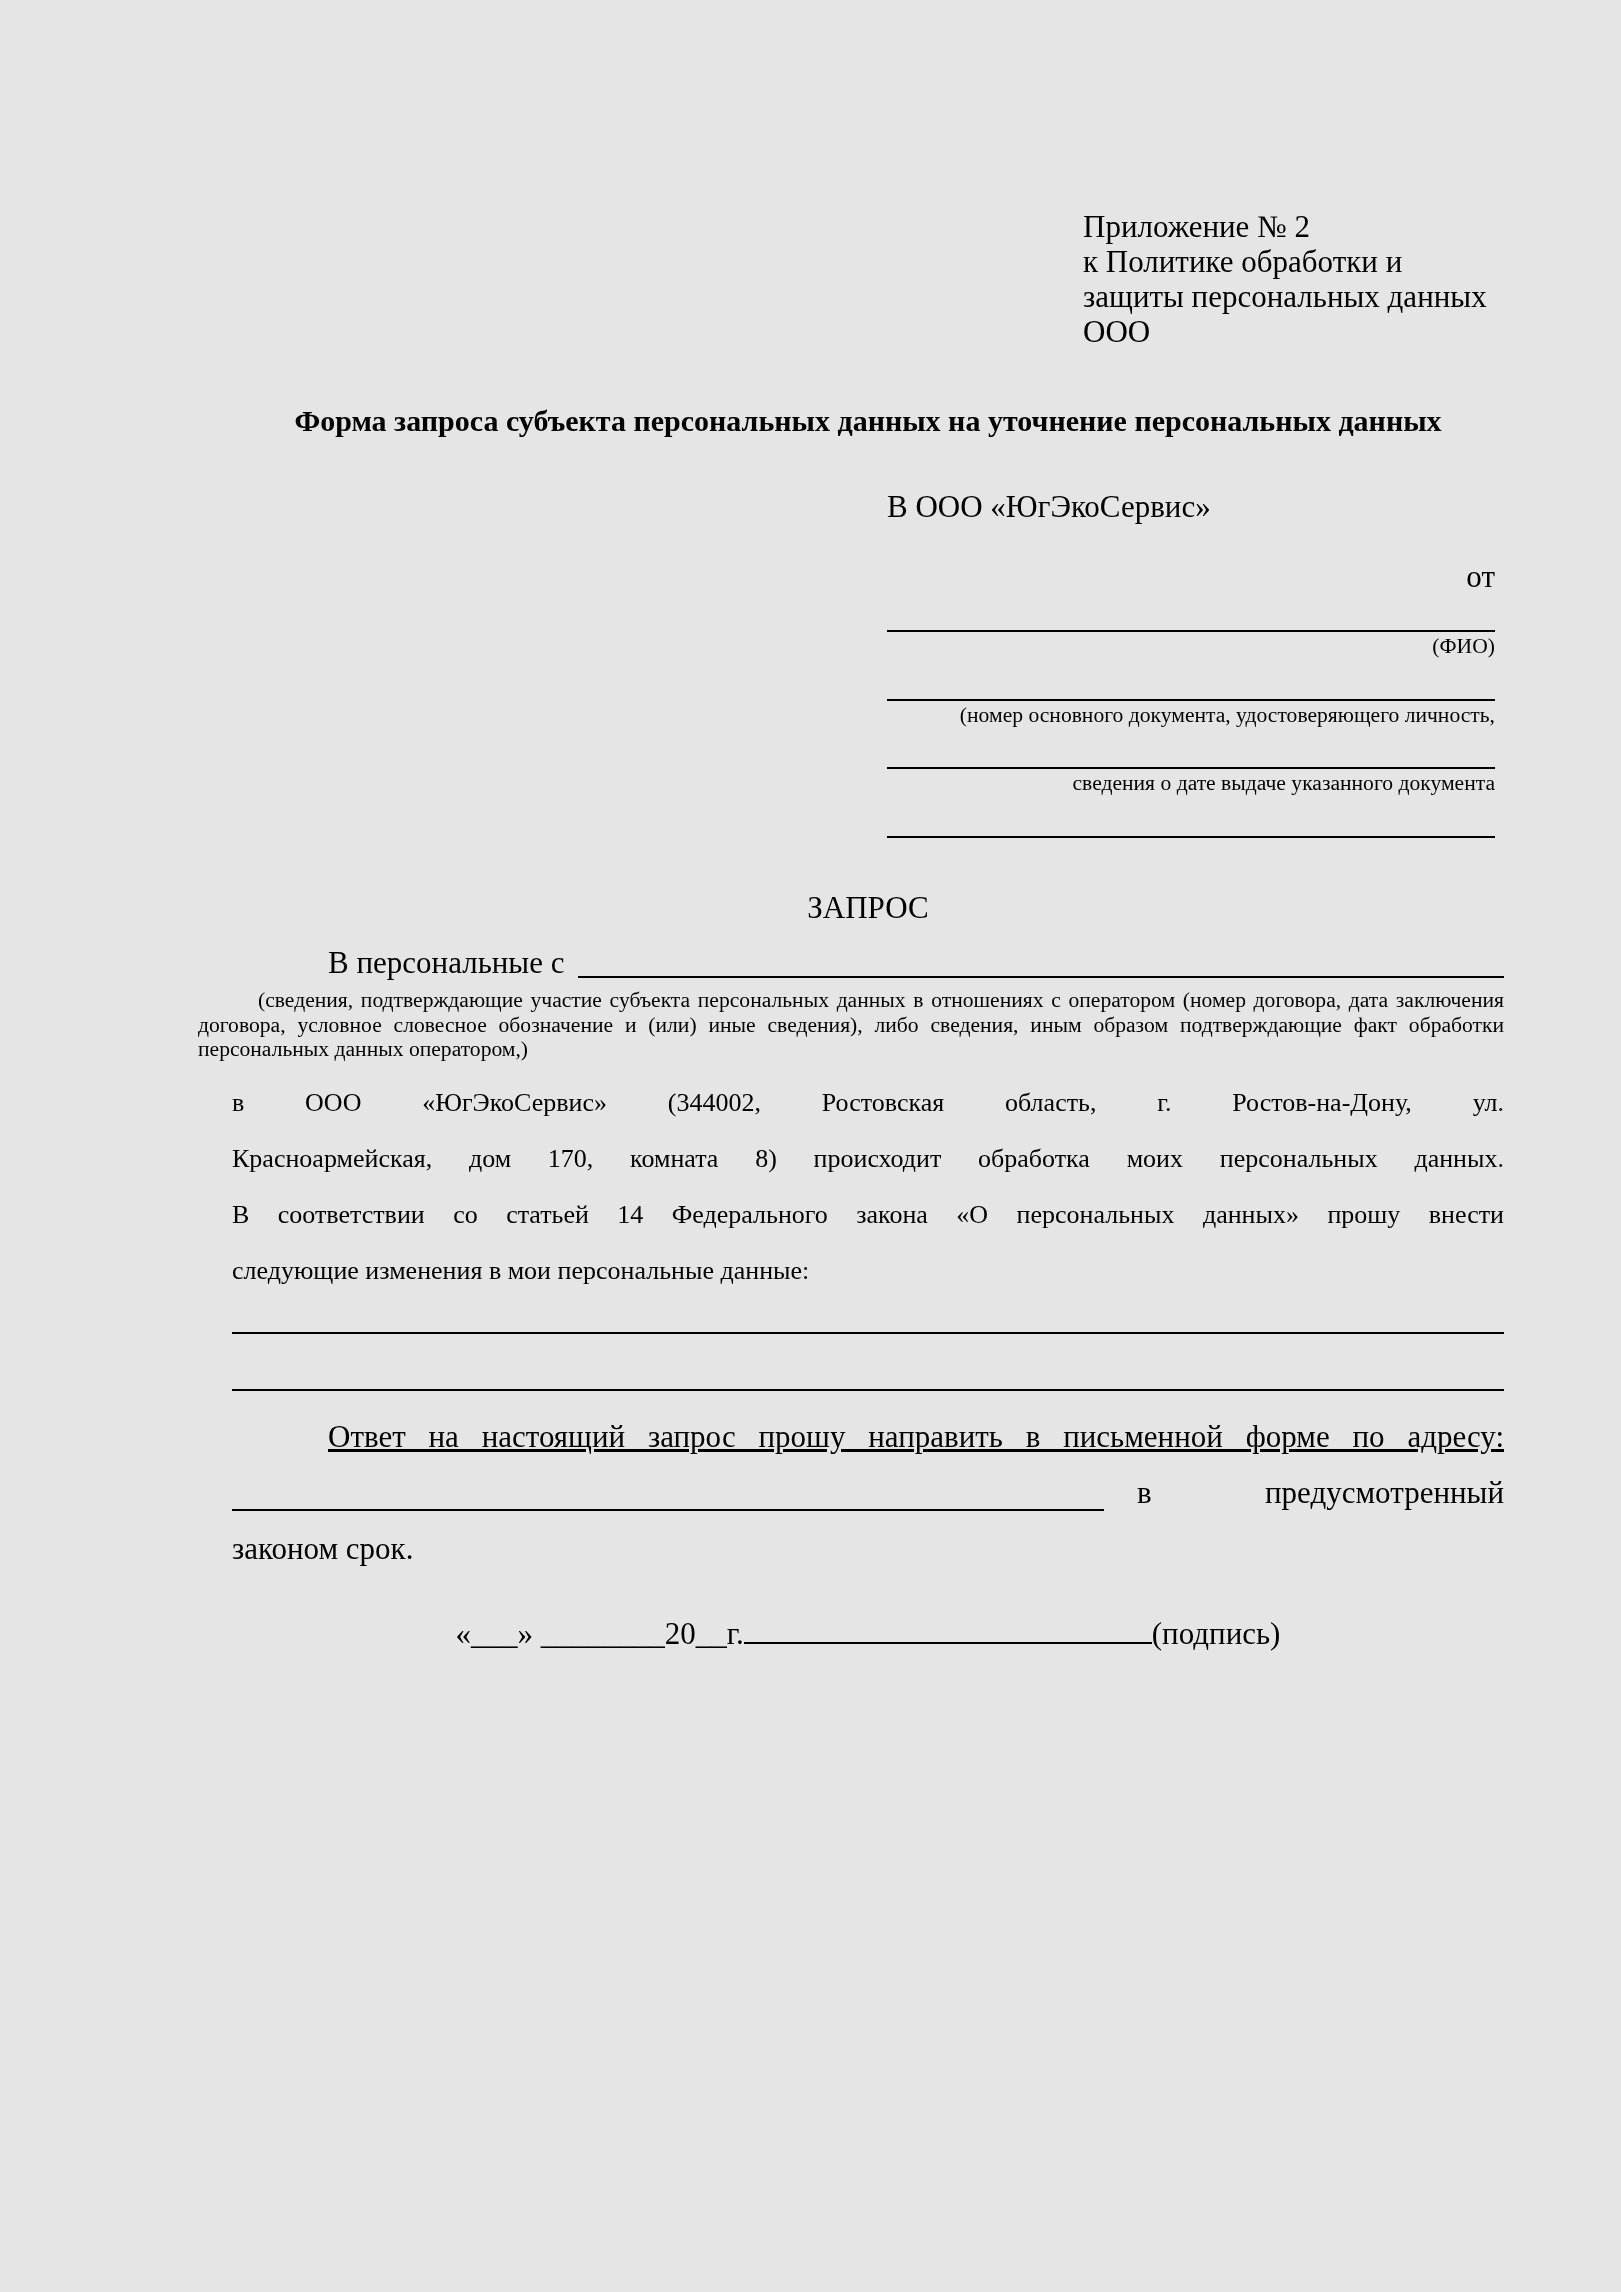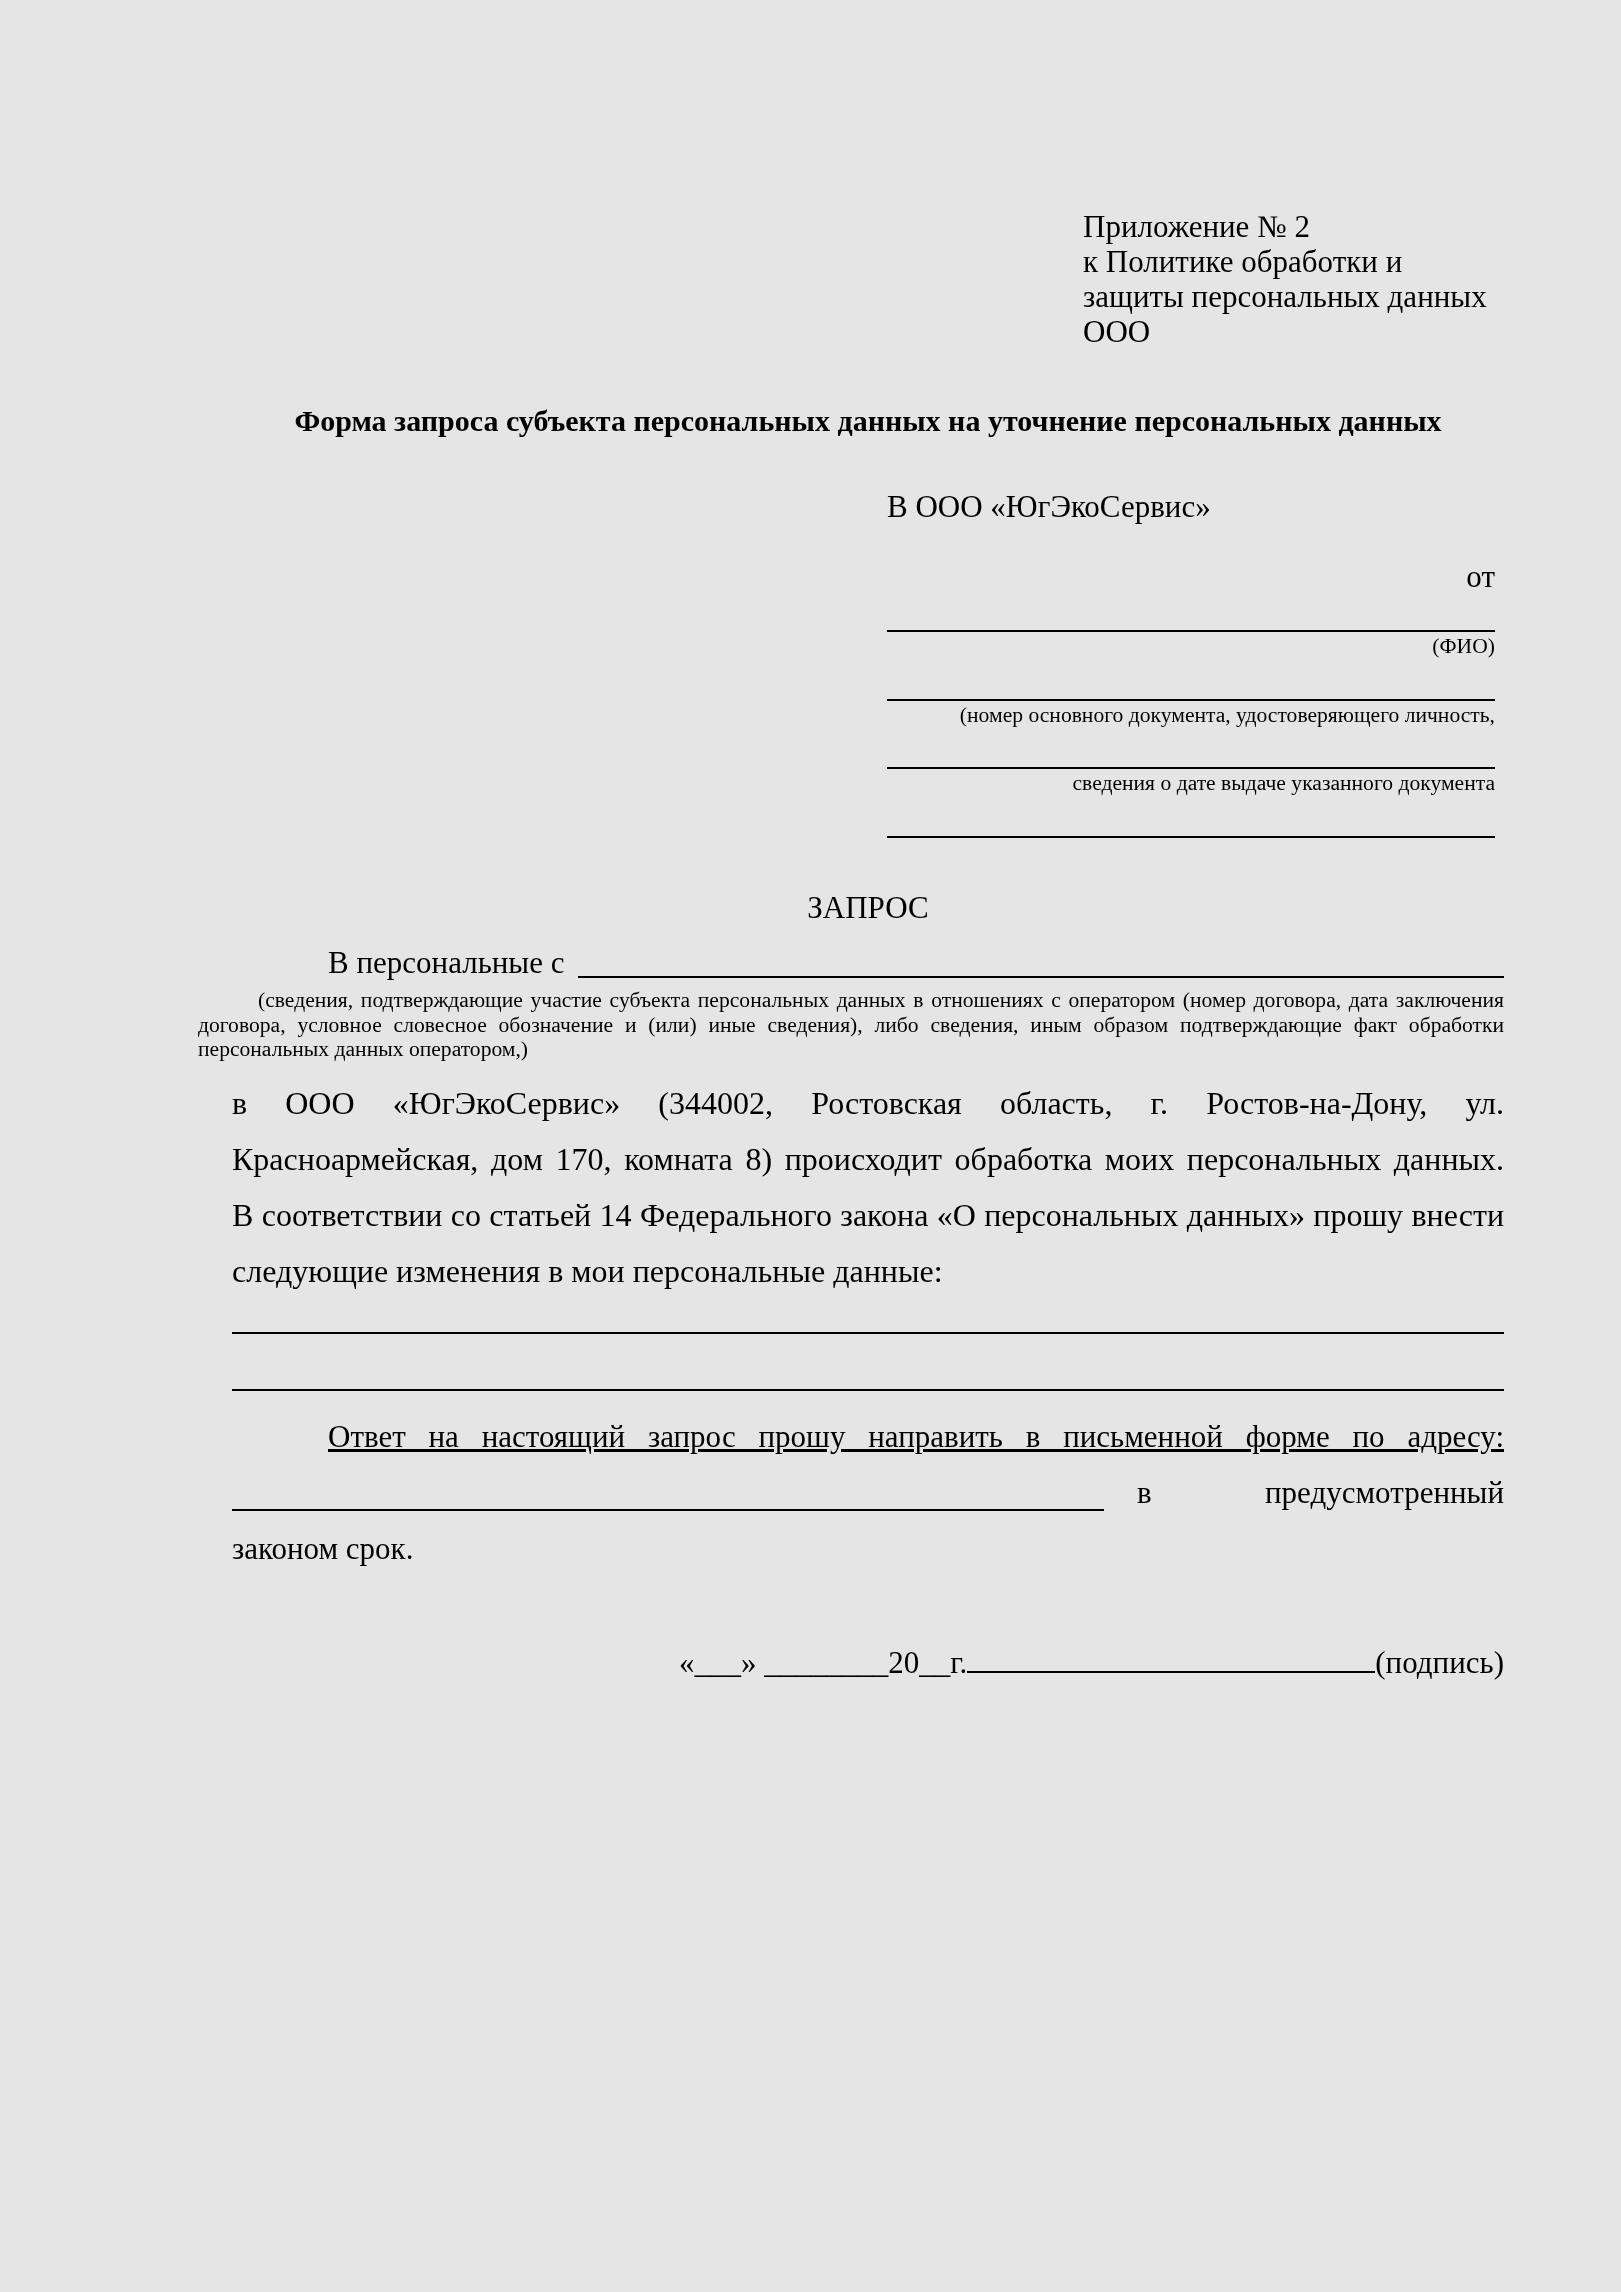--- a/index.html
+++ b/index.html
@@ -82,21 +82,21 @@
     margin-left: -34px;
     font-size: 21.6px;
     line-height: 24.5px;
     text-align: justify;
     text-indent: 60px;
   }
 
   
   .bodyp {
     margin-top: 13.7px;
-    font-size: 32px;
+    font-size: 26px;
     line-height: 56px;
   }
   .jline { text-align: justify; text-align-last: justify; }
   .jline.last { text-align: left; text-align-last: auto; }
 
   
   .fill-line { border-bottom: 2px solid #000; }
   .fill-line.one { height: 33px; }
   .fill-line.two { height: 55px; }
 
@@ -122,23 +122,23 @@
   }
   .reply-l2-text {
     flex: 1;
     margin-left: 33px;
     text-align: justify;
     text-align-last: justify;
   }
 
   
   .date-row {
-    margin-top: 65px;
+    margin-top: 36px;
     display: flex;
-    justify-content: flex-end;
+    justify-content: center;
     align-items: baseline;
     font-size: 31px;
     line-height: 37px;
   }
   .sig { white-space: nowrap; }
   .sig-line {
     display: inline-block;
     width: 408px;
     height: 29px;
     border-bottom: 2px solid #000;

